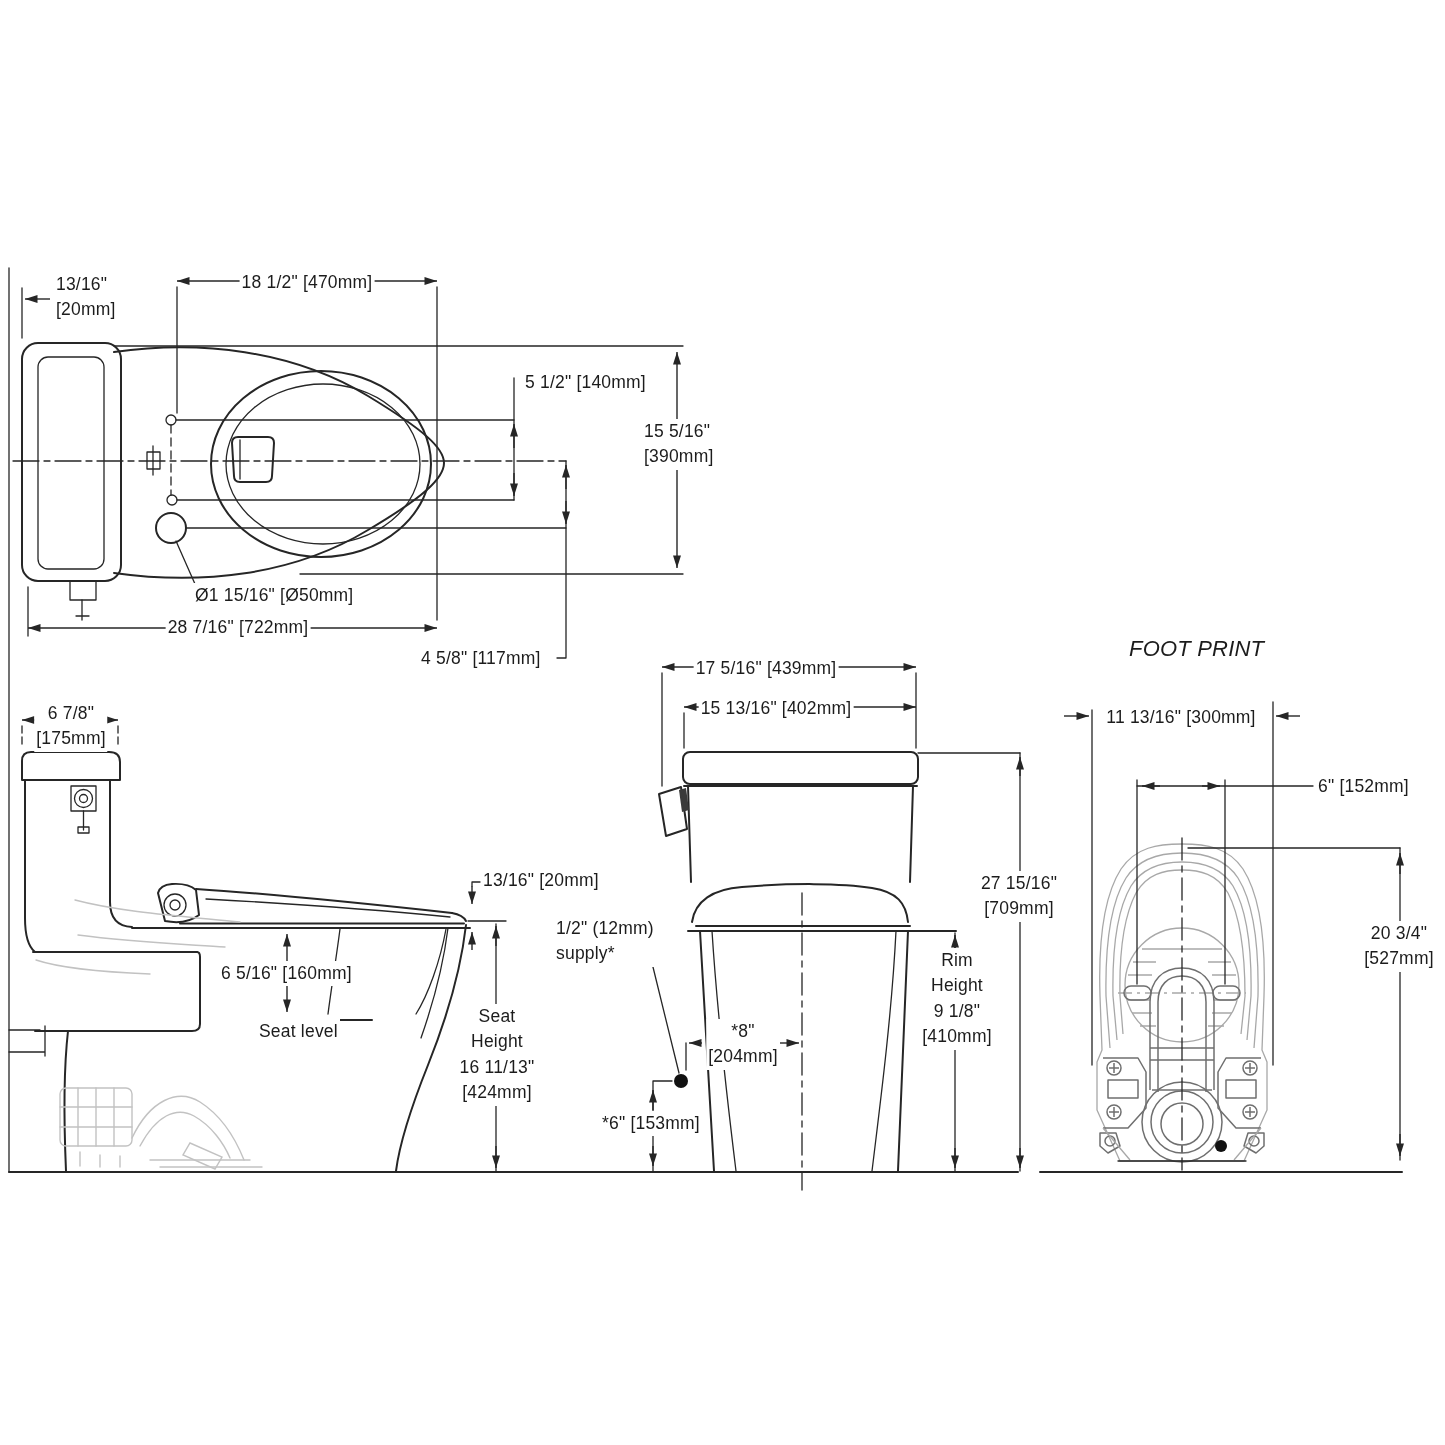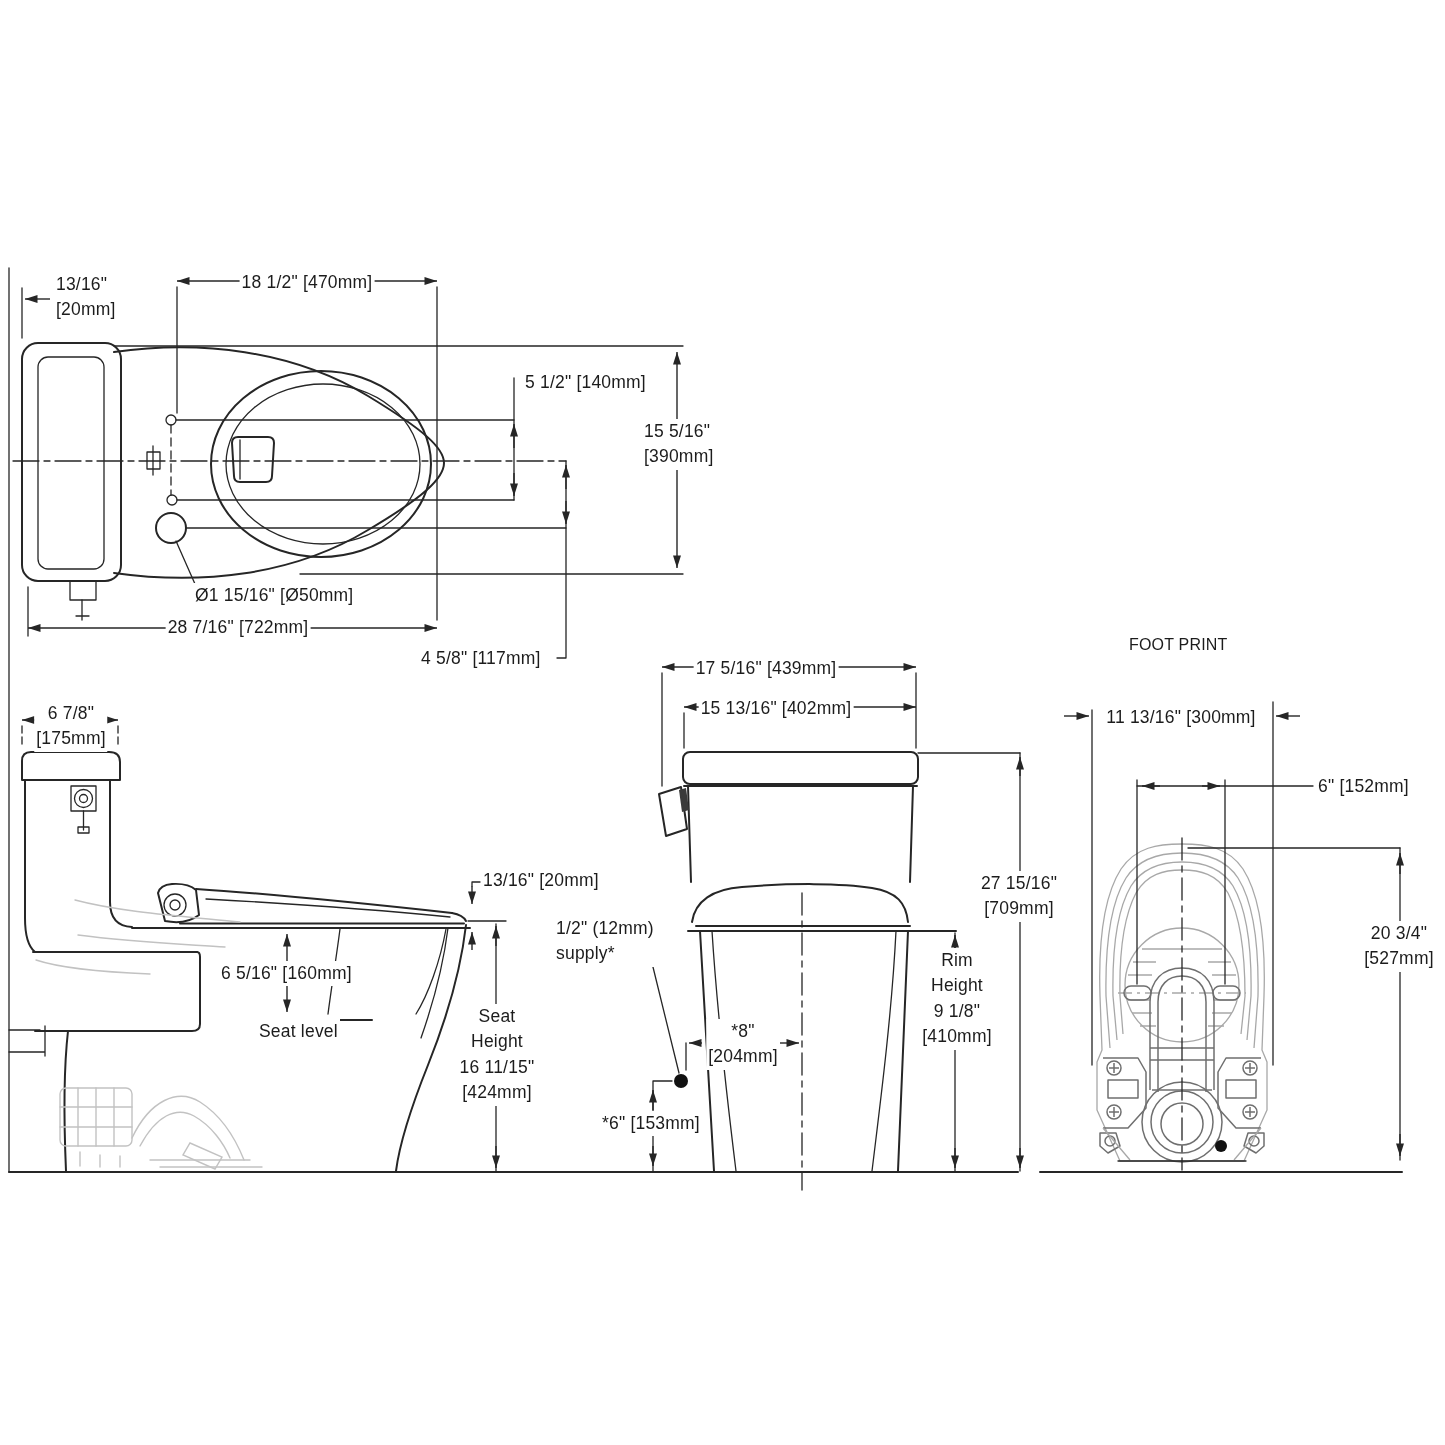--- a/index.html
+++ b/index.html
@@ -2,21 +2,21 @@
 <html><head>
 <meta charset="utf-8">
 <style>
   html,body{margin:0;padding:0;background:#fff;}
   .canvas{position:relative;width:1445px;height:1445px;background:#ffffff;overflow:hidden;
           font-family:"Liberation Sans", sans-serif;color:#1c1c1c;}
   .canvas svg{position:absolute;left:0;top:0;}
   .lbl{position:absolute;white-space:pre-line;background:#ffffff;line-height:1.45;
        font-size:17.5px;letter-spacing:0.2px;padding:0 2px;}
   .ctr{transform:translateX(-50%);text-align:center;}
-  .big{font-size:16px;}
+  .big{font-size:22px;font-style:italic;}
   .ln  {fill:none;stroke:#262626;stroke-width:2;stroke-linecap:round;stroke-linejoin:round;}
   .thin{fill:none;stroke:#262626;stroke-width:1.3;stroke-linecap:round;stroke-linejoin:round;}
   .dim {fill:none;stroke:#262626;stroke-width:1.4;stroke-linecap:butt;}
   .ghost{fill:none;stroke:#c2c2c2;stroke-width:1.4;stroke-linecap:round;}
   .fp  {fill:none;stroke:#a8a8a8;stroke-width:1.3;stroke-linejoin:round;}
   .fpd {fill:none;stroke:#6f6f6f;stroke-width:1.5;stroke-linejoin:round;}
 </style>
 </head>
 <body>
 
@@ -318,21 +318,21 @@
   <div class="lbl ctr" style="left:238px;top:615px;">28 7/16" [722mm]</div>
   <div class="lbl" style="left:419px;top:646px;">4 5/8" [117mm]</div>
 
   <div class="lbl ctr" style="left:71px;top:701px;">6 7/8"
 [175mm]</div>
   <div class="lbl" style="left:481px;top:868px;">13/16" [20mm]</div>
   <div class="lbl" style="left:219px;top:961px;">6 5/16" [160mm]</div>
   <div class="lbl" style="left:257px;top:1019px;">Seat level</div>
   <div class="lbl ctr" style="left:497px;top:1004px;">Seat
 Height
-16 11/15"
+16 11/13"
 [424mm]</div>
 
   <div class="lbl ctr" style="left:766px;top:656px;">17 5/16" [439mm]</div>
   <div class="lbl ctr" style="left:776px;top:696px;">15 13/16" [402mm]</div>
   <div class="lbl" style="left:554px;top:916px;">1/2" (12mm)
 supply*</div>
   <div class="lbl ctr" style="left:1019px;top:871px;">27 15/16"
 [709mm]</div>
   <div class="lbl ctr" style="left:957px;top:948px;">Rim
 Height

